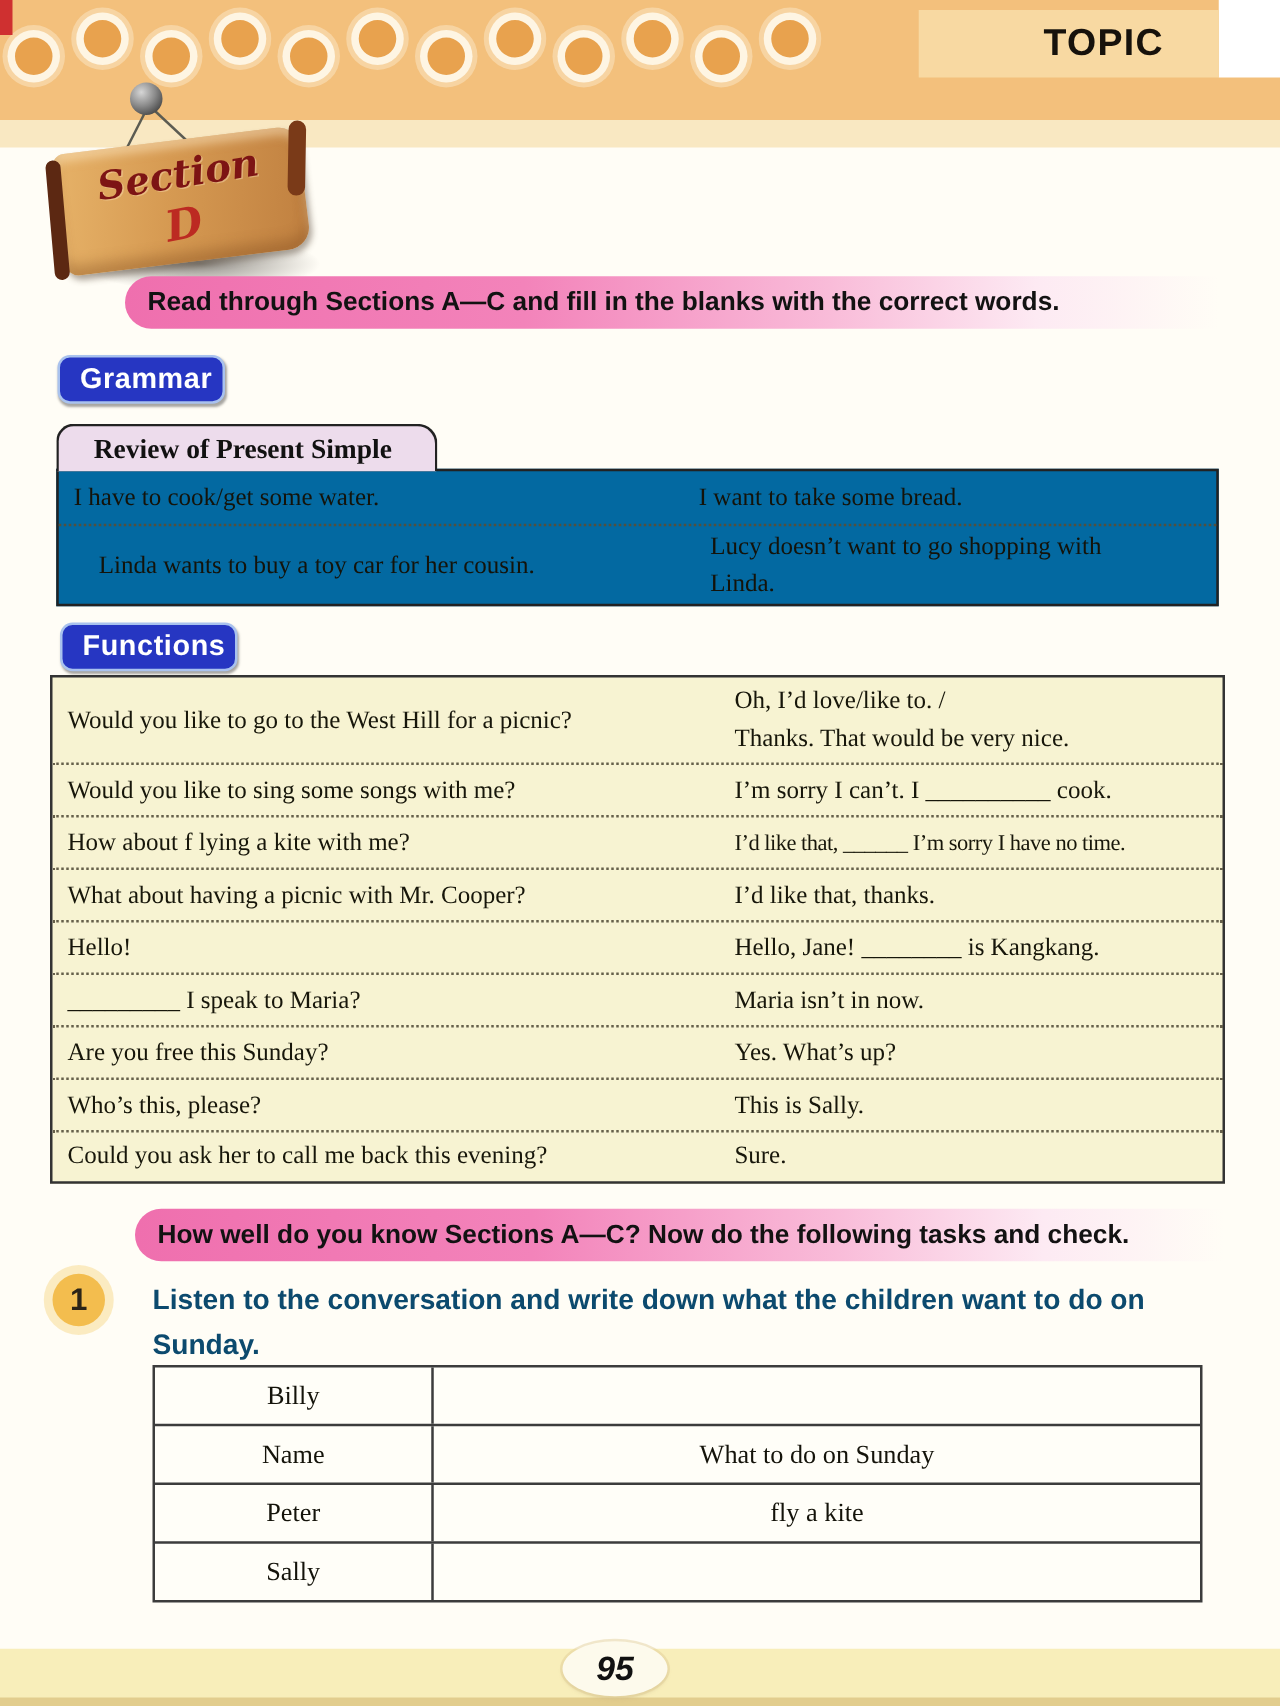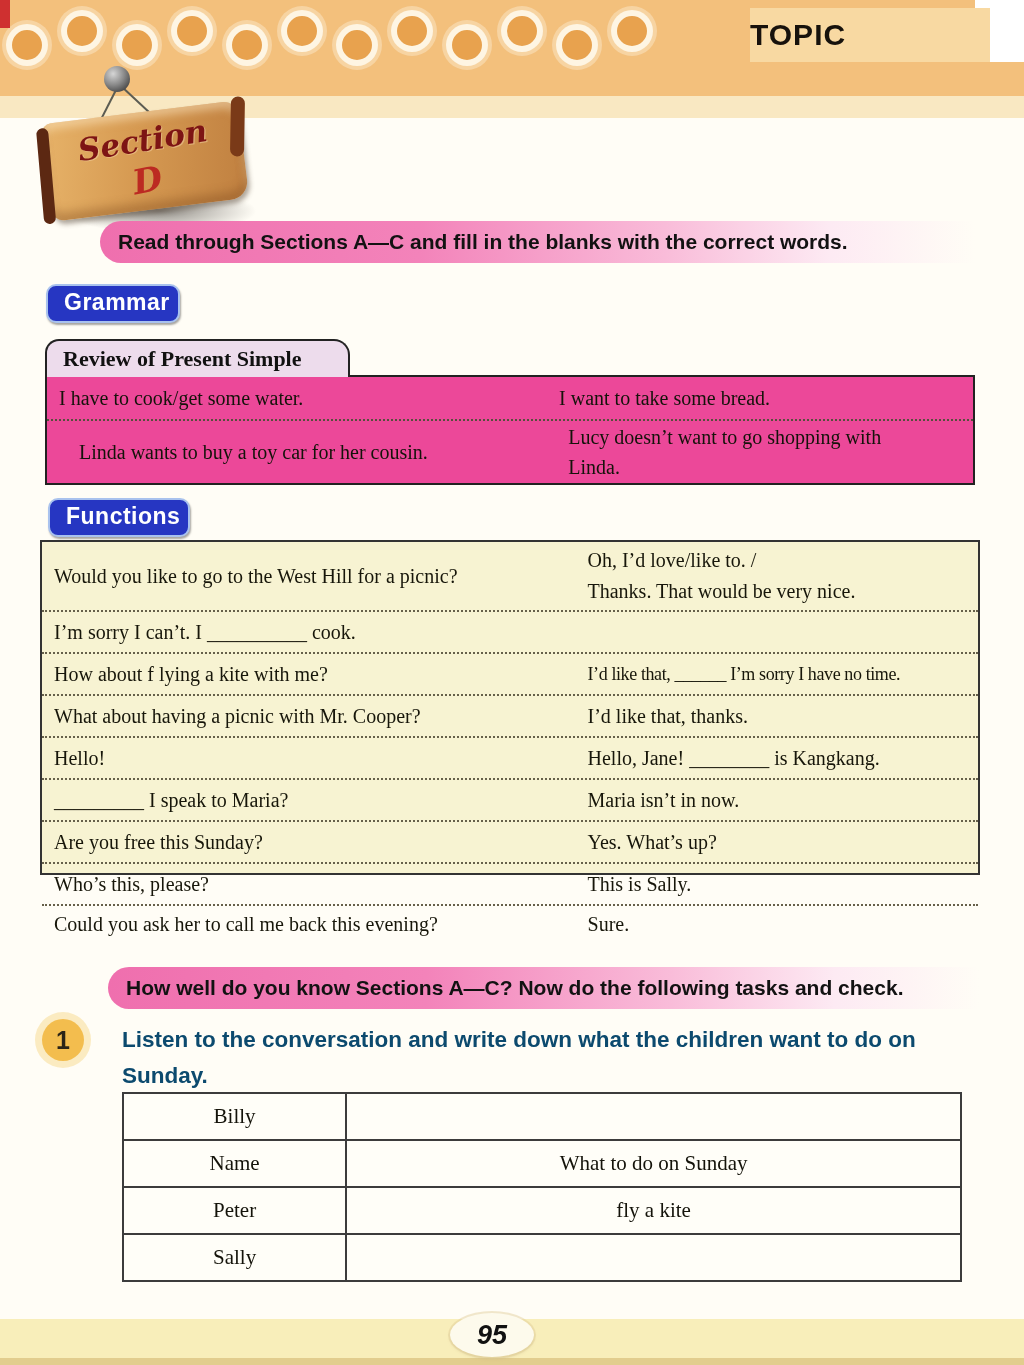--- a/index.html
+++ b/index.html
@@ -5,21 +5,21 @@
   * { margin:0; padding:0; box-sizing:border-box; }
   html,body { width:1024px; }
   body { font-family:"Liberation Sans", sans-serif; background:#ffffff; }
   .page { position:relative; width:1024px; height:1365px; background:#fffdf6; overflow:hidden; }
 
   
   .band-orange { position:absolute; top:0; left:0; width:1024px; height:96px; background:#f3c07c; }
   .band-light  { position:absolute; top:96px; left:0; width:1024px; height:22px; background:#f9e8c2; }
   .white-corner{ position:absolute; top:0; left:975px; width:49px; height:62px; background:#ffffff; }
   .topic-band  { position:absolute; top:8px; left:735px; width:240px; height:54px; background:#f8d9a2;
-                 display:flex; align-items:center; padding-right:34px;margin-left:15px; }
+                 display:flex; align-items:center; justify-content:flex-end; padding-right:44px; }
   .topic-text  { font-size:30px; font-weight:bold; letter-spacing:1px; color:#17120c; }
   .rings { position:absolute; top:10px; left:6px; width:724px; display:flex; gap:13px; }
   .ring { width:42px; height:42px; border-radius:50%; background:#e8a24e;
           border:6px solid rgba(255,252,240,.92); box-shadow:0 0 0 4px rgba(255,250,235,.35); }
   .ring.lo { margin-top:14px; }
   .red-corner { position:absolute; top:0; left:0; width:10px; height:28px; background:#cf3030; }
 
   
   .sign { position:absolute; top:60px; left:30px; width:240px; height:160px; }
   .pin  { position:absolute; top:6px; left:74px; width:26px; height:26px; border-radius:50%;
@@ -54,33 +54,33 @@
   
   .badge { position:absolute; background:#2636c2; color:#ffffff; font-weight:bold; font-size:23px;
            padding:3px 8px 5px 16px; border-radius:10px; border:2px solid #a9c2ee;
            box-shadow:1px 2px 2px rgba(0,0,0,.35); letter-spacing:.5px; }
   .badge-grammar { top:284px; left:46px; }
   .badge-functions { top:498px; left:48px; }
 
   
   .gram-tab { position:absolute; top:339px; left:45px; width:305px; height:38px; z-index:2;
            background:#eddcec; border:2px solid #222; border-bottom:none; border-radius:14px 16px 0 0;
-           display:flex; align-items:center; padding-left:16px;
+           display:flex; align-items:center; padding-left:28px;
            font-family:"Liberation Serif", serif; font-weight:bold; font-size:22px; color:#111; }
   .gram-table { position:absolute; top:375px; left:45px; width:930px; height:110px;
-           background:#ec4899; border:2px solid #222; }
+           background:#0369a1; border:2px solid #222; }
   .gram-row { display:grid; grid-template-columns:54% 46%; }
   .gram-row.r1 { height:44px; border-bottom:2px dotted #55503c; }
   .gram-row.r2 { height:62px;padding-left:20px; }
   .gram-cell { display:flex; align-items:center; padding-left:12px;
            font-family:"Liberation Serif", serif; font-size:20px; color:#14130a; }
   .gram-cell.wrap { max-width:370px; line-height:1.5; }
 
   
-  .func-table { position:absolute; top:540px; left:40px; width:940px; height:335px;
+  .func-table { position:absolute; top:540px; left:40px; width:940px; height:407px;
            background:#f7f3d2; border:2px solid #333; }
   .func-row { display:grid; grid-template-columns:57% 43%; border-bottom:2px dotted #66604a; }
   .func-row:last-child { border-bottom:none; }
   .func-cell { display:flex; align-items:center; padding-left:12px; padding-right:6px;
            font-family:"Liberation Serif", serif; font-size:20px; color:#17160a; }
   .func-cell.multi { flex-direction:column; align-items:flex-start; justify-content:center; line-height:1.55; }
   .func-cell.condensed { font-size:18px; letter-spacing:-0.4px; }
   .fr1 { height:70px; } .fr2,.fr3,.fr4,.fr5,.fr6,.fr7,.fr8 { height:42px; } .fr9 { height:37px;text-align:center; }
 
   
@@ -166,20 +166,21 @@
   <div class="badge badge-functions">Functions</div>
   <div class="func-table">
     <div class="func-row fr1">
       <div class="func-cell">Would you like to go to the West Hill for a picnic?</div>
       <div class="func-cell multi">
         <span>Oh, I’d love/like to. /</span>
         <span>Thanks. That would be very nice.</span>
       </div>
     </div>
     <div class="func-row fr2">
+      <div class="func-cell">Would you like to sing some songs with me?</div>
       <div class="func-cell">I’m sorry I can’t. I __________ cook.</div>
     </div>
     <div class="func-row fr3">
       <div class="func-cell">How about f lying a kite with me?</div>
       <div class="func-cell condensed">I’d like that, ______ I’m sorry I have no time.</div>
     </div>
     <div class="func-row fr4">
       <div class="func-cell">What about having a picnic with Mr. Cooper?</div>
       <div class="func-cell">I’d like that, thanks.</div>
     </div>

